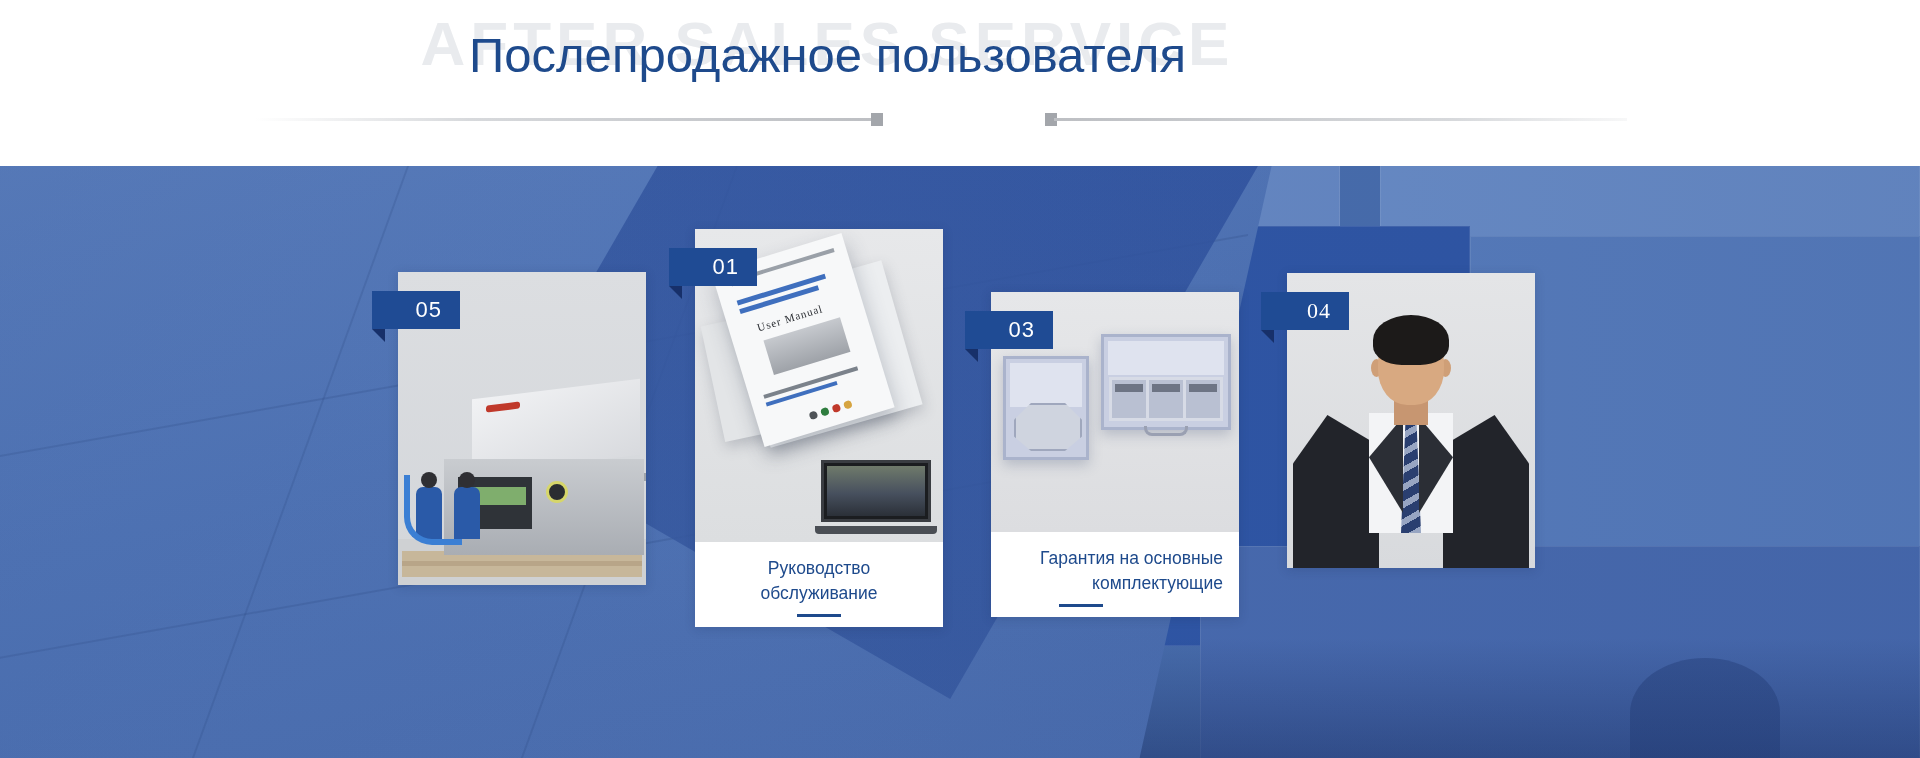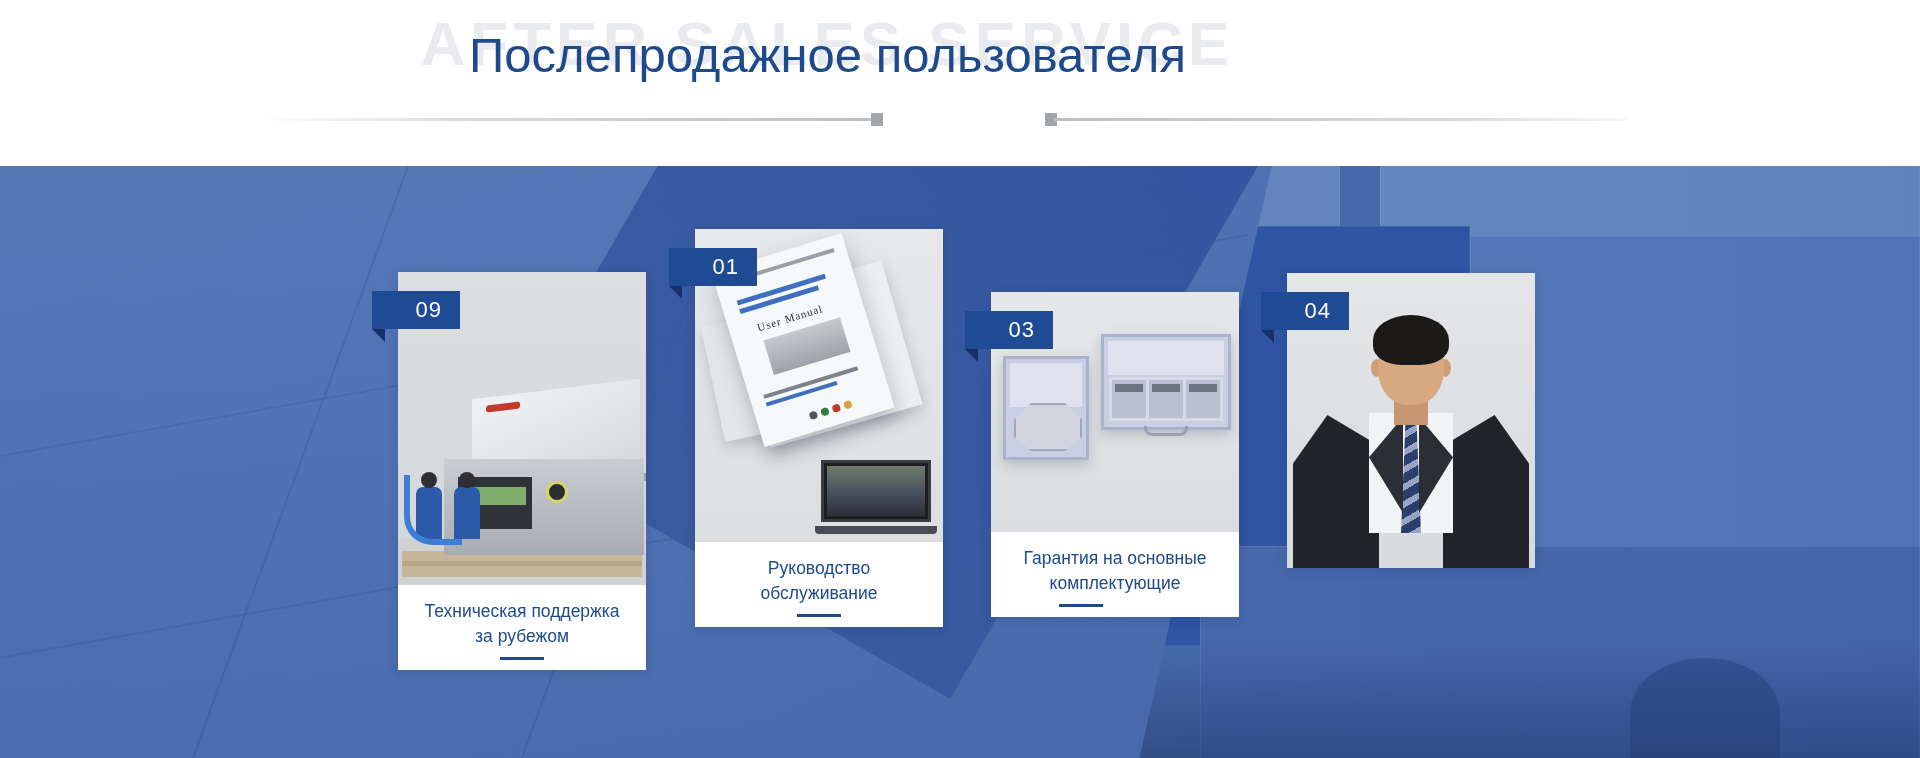--- a/index.html
+++ b/index.html
@@ -158,21 +158,21 @@
     white-space: pre-line;
   }
   .card-caption .cap-rule {
     position: absolute;
     bottom: 10px;
     width: 44px; height: 3px;
     background: #1e4a8c;
   }
   .card-caption.align-center { text-align: center; }
   .card-caption.align-center .cap-rule { left: 50%; transform: translateX(-50%); }
-  .card-caption.align-left { text-align: center; border-radius: 16px; }
+  .card-caption.align-left { text-align: right; border-radius: 16px; }
   .card-caption.align-left .cap-rule { left: 68px; }
 
   
   .badge {
     position: absolute;
     left: -26px; top: 19px;
     height: 38px;
     padding: 0 18px 0 0;
     min-width: 88px;
     background: #1f4b94;
@@ -315,46 +315,41 @@
         <div class="seam s4"></div>
       </div>
       <div class="bg-band"></div>
       <div class="bg-vignette"></div>
     </div>
 
     <div class="cards">
 
       <div class="card" style="left:398px; top:106px;">
         <div class="badge">
-          <span>09</span>
+          <span>05</span>
           <span class="fold"></span>
         </div>
         <div class="card-media m1" style="height:313px;">
           <div class="art">
             <div class="floor"></div>
             <div class="pallet"></div>
             <div class="hood">
               <div class="handle"></div>
             </div>
             <div class="rail"></div>
             <div class="machine">
               <div class="panel">
                   <div class="scr"></div>
                 </div>
               <div class="knob"></div>
             </div>
             <div class="worker w1"></div>
             <div class="worker w2"></div>
             <div class="hose"></div>
           </div>
-        </div>
-        <div class="card-caption align-center">
-          <div class="cap-text">Техническая поддержка
-за рубежом</div>
-          <div class="cap-rule"></div>
         </div>
       </div>
 
       <div class="card" style="left:695px; top:63px;">
         <div class="badge">
           <span>01</span>
           <span class="fold"></span>
         </div>
         <div class="card-media m2" style="height:313px;">
           <div class="art">
@@ -410,21 +405,21 @@
             </div>
           </div>
         </div>
         <div class="card-caption align-left">
           <div class="cap-text">Гарантия на основные
 комплектующие</div>
           <div class="cap-rule"></div>
         </div>
       </div>
 
-      <div class="card" style="left:1287px; top:107px;">
+      <div class="card" style="left:1287px; top:107px;font-family:Liberation Serif, serif;">
         <div class="badge">
           <span>04</span>
           <span class="fold"></span>
         </div>
         <div class="card-media m4" style="height:295px;">
           <div class="art person">
             <div class="jacket-l"></div>
             <div class="jacket-r"></div>
             <div class="shirt"></div>
             <div class="tie"></div>

